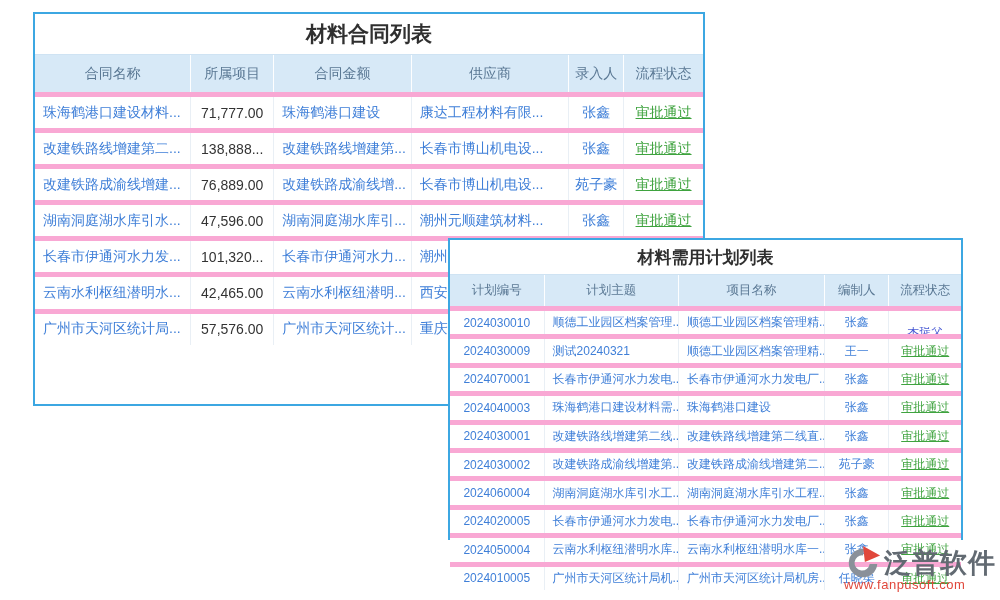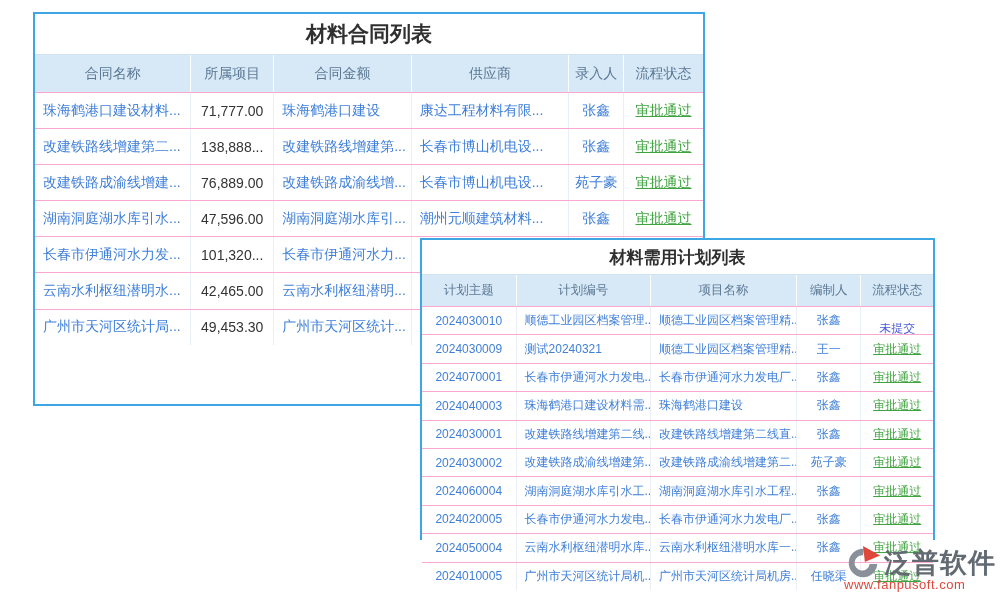--- a/index.html
+++ b/index.html
@@ -1,35 +1,35 @@
 <!DOCTYPE html>
 <html><head>
 <meta charset="utf-8">
 <style>
   html,body{margin:0;padding:0;background:#ffffff;}
   body{width:1000px;height:600px;position:relative;overflow:hidden;
        font-family:"Liberation Sans","DejaVu Sans",sans-serif;}
 
   .panel{position:absolute;background:#ffffff;border:2px solid #3ca7e2;box-sizing:border-box;}
   #contract-panel{left:33px;top:12px;width:672px;height:394px;z-index:1;}
-  #plan-panel{left:420px;top:238px;width:515px;height:302px;z-index:2;}
+  #plan-panel{left:448px;top:238px;width:515px;height:302px;z-index:2;}
 
   .panel-title{display:flex;align-items:center;justify-content:center;
                font-weight:bold;color:#2f2f2f;background:#ffffff;}
   #contract-panel .panel-title{height:40px;font-size:21px;}
   #plan-panel .panel-title{height:34px;font-size:17px;}
 
   .hrow{display:flex;background:#d7e9f7;color:#5a7894;border-top:1px solid #cfe3f3;box-sizing:border-box;}
   #contract-panel .hrow{height:38px;font-size:14px;}
   #plan-panel .hrow{height:32px;font-size:12.5px;}
   .hcell{display:flex;align-items:center;justify-content:center;box-sizing:border-box;
          border-right:1px solid rgba(255,255,255,0.95);overflow:hidden;white-space:nowrap;}
   .hcell:last-child{border-right:none;}
 
-  .brow{display:flex;border-top:1px solid #f9a8d4;box-sizing:border-box;background:#fff;}
+  .brow{display:flex;border-top:5px solid #f9a8d4;box-sizing:border-box;background:#fff;}
   #contract-panel .brow{height:36.1px;font-size:14px;}
   #plan-panel .brow{height:28.4px;font-size:12px;}
   .bcell{display:flex;align-items:center;box-sizing:border-box;padding:0 8px;
          border-right:1px solid #e9eff5;overflow:hidden;white-space:nowrap;}
   .bcell:last-child{border-right:none;}
   .c{justify-content:center;}
   .l{justify-content:flex-start;}
 
   
   #contract-panel .hcell:nth-child(1),#contract-panel .bcell:nth-child(1){width:23.4%;}
@@ -115,34 +115,34 @@
       <div class="brow">
         <div class="bcell lk l">云南水利枢纽潜明水...</div>
         <div class="bcell amt c">42,465.00</div>
         <div class="bcell lk l">云南水利枢纽潜明...</div>
         <div class="bcell lk l">西安</div>
         <div class="bcell lk c"></div>
         <div class="bcell  c"></div>
       </div>
       <div class="brow">
         <div class="bcell lk l">广州市天河区统计局...</div>
-        <div class="bcell amt c">49,453.30</div>
+        <div class="bcell amt c">57,576.00</div>
         <div class="bcell lk l">广州市天河区统计...</div>
         <div class="bcell lk l">重庆</div>
         <div class="bcell lk c"></div>
         <div class="bcell  c"></div>
       </div>
     </div>
 </div>
 
 <div class="panel" id="plan-panel">
   <div class="panel-title">材料需用计划列表</div>
   <div class="hrow">
+      <div class="hcell">计划编号</div>
       <div class="hcell">计划主题</div>
-      <div class="hcell">计划编号</div>
       <div class="hcell">项目名称</div>
       <div class="hcell">编制人</div>
       <div class="hcell">流程状态</div>
     </div>
   <div class="tbody">
       <div class="brow">
         <div class="bcell lk c">2024030010</div>
         <div class="bcell lk l">顺德工业园区档案管理...</div>
         <div class="bcell lk l">顺德工业园区档案管理精...</div>
         <div class="bcell lk c">张鑫</div>

